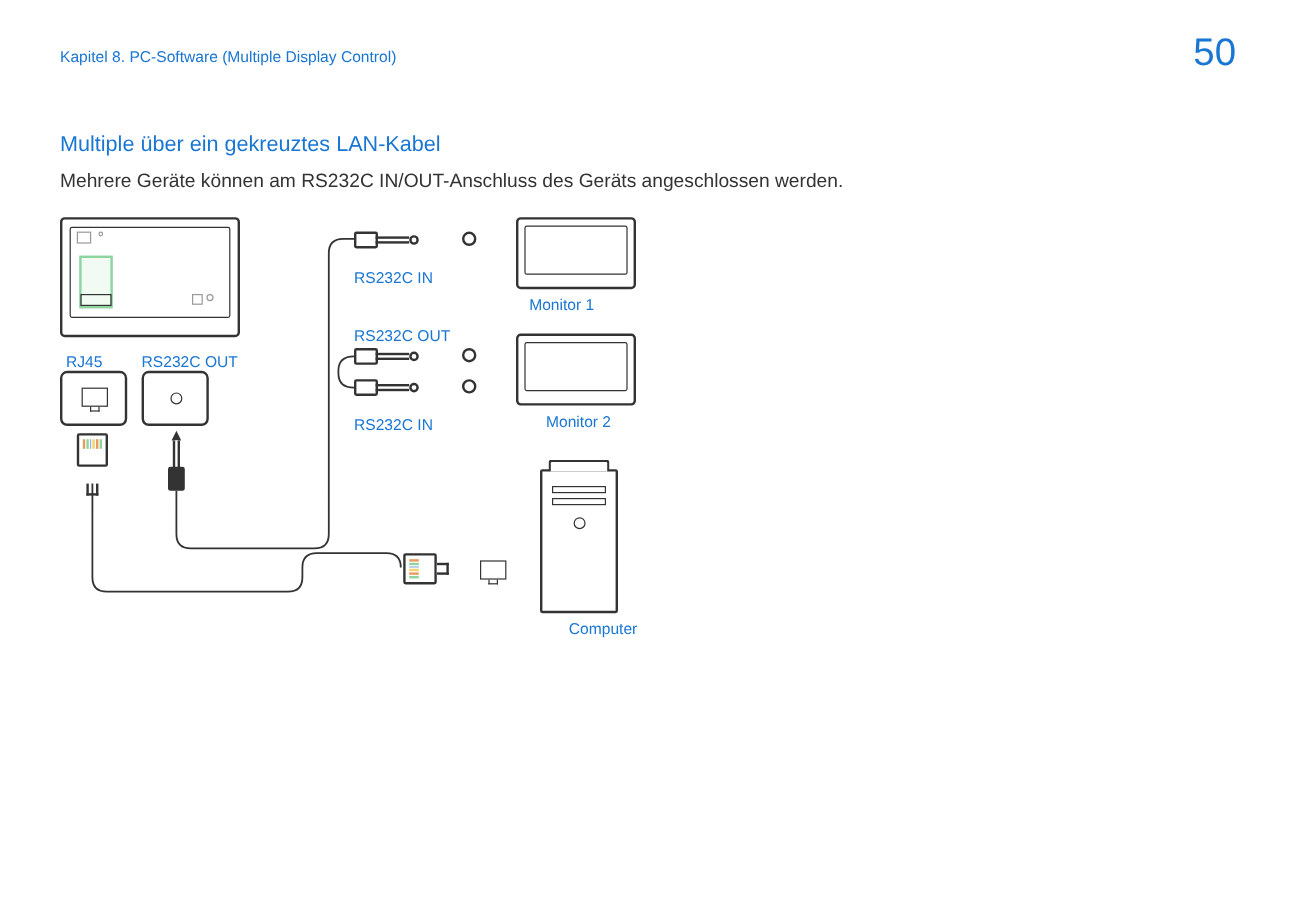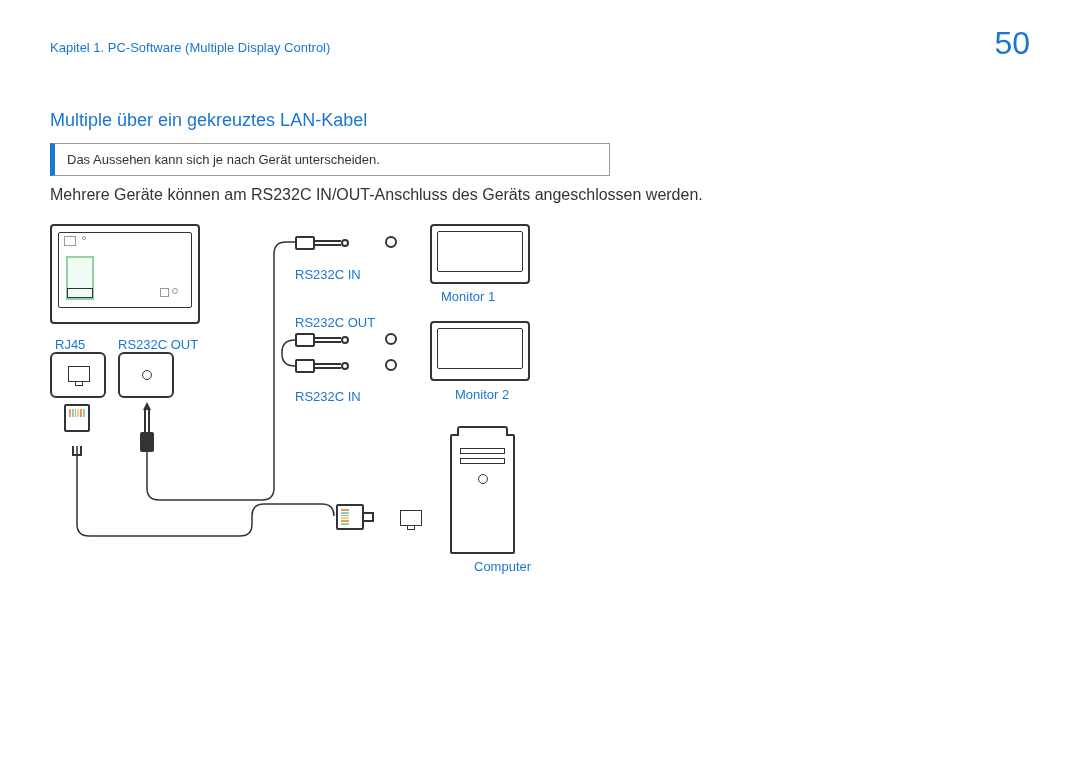--- a/index.html
+++ b/index.html
@@ -262,28 +262,25 @@
   svg.cable {
     position: absolute;
     top: 0; left: 0;
     pointer-events: none;
   }
 </style>
 </head>
 <body>
 
 <div class="page">
-  <div class="breadcrumb">Kapitel 1. PC-Software (Multiple Display Control)</div>
+  <div class="breadcrumb">Kapitel 8. PC-Software (Multiple Display Control)</div>
   <div class="page-number">50</div>
 
   <h2 class="section-title">Multiple über ein gekreuztes LAN-Kabel</h2>
 
-  <div class="note-box">
-    <span>Das Aussehen kann sich je nach Gerät unterscheiden.</span>
-  </div>
 
   <p class="body-text">Mehrere Geräte können am RS232C IN/OUT-Anschluss des Geräts angeschlossen werden.</p>
 
   
   <div class="diagram-area">
 
     <div class="display-panel" style="left:0; top:0; width:150px; height:100px;">
       <div class="display-inner"></div>
 
       <div style="position:absolute; top:10px; left:12px; width:12px; height:10px; border:1px solid #999;"></div>

